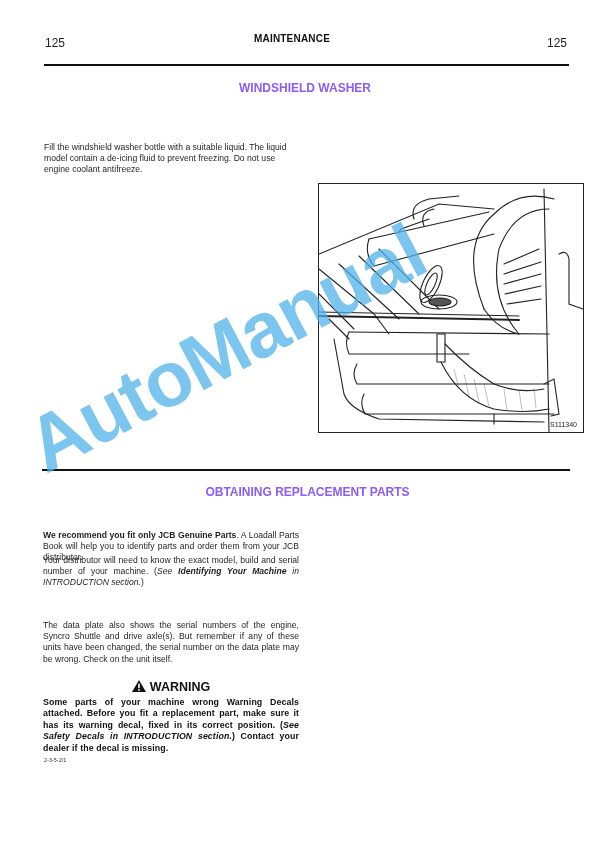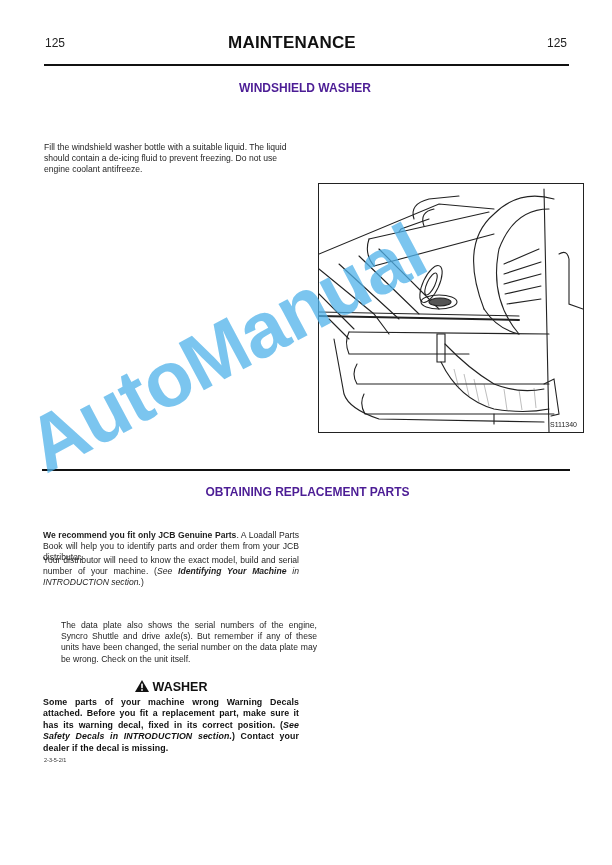--- a/index.html
+++ b/index.html
@@ -7,39 +7,39 @@
       width: 612px; height: 865px; position: relative; overflow: hidden;
       background: #ffffff; color: #1a1a1a;
       font-family: "Liberation Sans", sans-serif;
     }
     .abs { position: absolute; }
     .page-num { font-size: 12px; top: 36px; color: #222; }
     .page-num.left { left: 45px; }
     .page-num.right { left: 547px; }
     .chapter-title {
       top: 33px; left: 0; width: 584px; text-align: center;
-      font-size: 17px; font-weight: bold; letter-spacing: 0.2px; color: #111;
+      font-size: 10px; font-weight: bold; letter-spacing: 0.2px; color: #111;
     }
     .rule { height: 2px; background: #111; }
     .rule.top { top: 64px; left: 44px; width: 525px; }
     .rule.mid { top: 469px; left: 42px; width: 528px; }
     .section-title {
-      font-size: 12px; font-weight: bold; color: #4c1d95; text-align: center;
+      font-size: 12px; font-weight: bold; color: #8b5cf6; text-align: center;
     }
     .sec1 { top: 81px; left: 180px; width: 250px; }
     .sec2 { top: 485px; left: 190px; width: 235px; text-align: center; }
     .para {
       font-size: 8.6px; line-height: 11.2px; color: #1f1f1f; text-align: justify;
       width: 256px;
     }
     .para b { font-weight: bold; }
     .p1 { top: 142px; left: 44px; width: 248px; text-align: left; }
     .p2 { top: 530px; left: 43px; }
     .p3 { top: 555px; left: 43px; }
-    .p4 { top: 620px; left: 61px; }
+    .p4 { top: 620px; left: 43px; }
     .warn-head {
       top: 680px; left: 43px; width: 256px; text-align: center;
       font-size: 12.5px; font-weight: bold; color: #111;
     }
     .warn-body {
       top: 697px; left: 43px; width: 256px;
       font-size: 8.8px; line-height: 11.4px; font-weight: bold; color: #111;
       text-align: justify; letter-spacing: 0.1px;
     }
     .warn-body i { font-style: italic; }
@@ -59,21 +59,21 @@
   </style>
 </head>
 <body>
 
 <div class="abs page-num left">125</div>
 <div class="abs chapter-title">MAINTENANCE</div>
 <div class="abs page-num right">125</div>
 <div class="abs rule top"></div>
 
 <div class="abs section-title sec1">WINDSHIELD WASHER</div>
-<div class="abs para p1">Fill the windshield washer bottle with a suitable liquid. The liquid should contain a de-icing fluid to prevent freezing. Do not use engine coolant antifreeze.</div>
+<div class="abs para p1">Fill the windshield washer bottle with a suitable liquid. The liquid model contain a de-icing fluid to prevent freezing. Do not use engine coolant antifreeze.</div>
 
 <div class="abs figure">
   <svg width="264" height="248" viewBox="0 0 264 248">
     <g fill="none" stroke="#222" stroke-width="1.1" stroke-linecap="round">
 
       <path d="M0 70 L120 20 L175 25"></path>
       <path d="M0 85 L55 130 L70 150"></path>
       <path d="M20 80 L80 135"></path>
       <path d="M40 72 L100 130"></path>
       <path d="M60 65 L120 125"></path>
@@ -136,20 +136,20 @@
 
 <div class="abs para p3"><span>Your distributor will need to know the exact model, build and serial number of your machine. (</span><i>See </i><b><i>Identifying Your Machine</i></b><i> in INTRODUCTION section.</i><span>)</span></div>
 
 <div class="abs para p4">The data plate also shows the serial numbers of the engine, Syncro Shuttle and drive axle(s). But remember if any of these units have been changed, the serial number on the data plate may be wrong. Check on the unit itself.</div>
 
 <div class="abs warn-head">
   <svg class="warn-icon" width="14" height="12" viewBox="0 0 14 12">
     <path d="M7 0 L14 12 L0 12 Z" fill="#111"></path>
     <rect x="6.2" y="3.6" width="1.6" height="4.6" fill="#fff"></rect>
     <rect x="6.2" y="9.2" width="1.6" height="1.6" fill="#fff"></rect>
-  </svg><span>WASHER</span>
+  </svg><span>WARNING</span>
 </div>
 
 <div class="abs warn-body"><span>Some parts of your machine wrong Warning Decals attached. Before you fit a replacement part, make sure it has its warning decal, fixed in its correct position. (</span><i>See Safety Decals in INTRODUCTION section.</i><span>) Contact your dealer if the decal is missing.</span></div>
 
 <div class="abs ref-code">2-3-5-2/1</div>
 
 <div class="abs watermark">AutoManual</div>
 
 </body></html>

